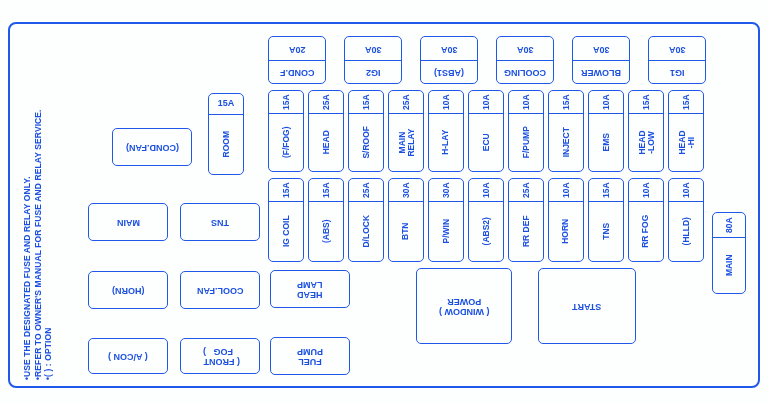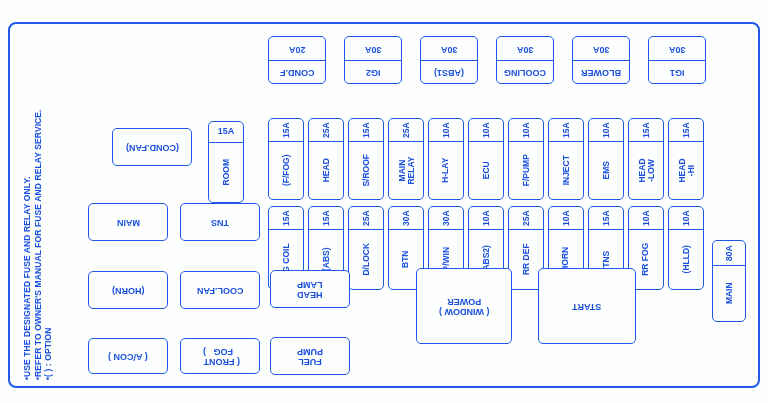--- a/index.html
+++ b/index.html
@@ -11,21 +11,21 @@
           font-size:8.5px; font-weight:bold; line-height:10.5px; white-space:nowrap; letter-spacing:0.1px; }
   .note div { height:10.5px; }
   .box { position:absolute; border:1.8px solid #2058ea; border-radius:5px; box-sizing:border-box;
          display:flex; align-items:center; justify-content:center; background:#fdfefe; }
   .flip { transform:rotate(180deg); }
   .lbl { font-size:9px; font-weight:bold; text-align:center; line-height:9.5px; white-space:pre; }
   .relay { flex-direction:column; }
   .relay .amp, .relay .nm { width:100%; display:flex; align-items:center; justify-content:center; }
   .relay .amp { height:50%; border-bottom:1.5px solid #2058ea; }
   .relay .nm { height:50%; }
-  .fuse { flex-direction:column;margin-top:28px; }
+  .fuse { flex-direction:column; }
   .fuse .amp { height:22px; width:100%; border-bottom:1.5px solid #2058ea; display:flex; align-items:center; justify-content:center; }
   .fuse .nm { flex:1; width:100%; display:flex; align-items:center; justify-content:center; }
   .vert { transform:rotate(-90deg); font-size:8.5px; font-weight:bold; white-space:pre; line-height:8.5px; text-align:center; }
 </style>
 </head>
 <body>
 
 <div class="frame"></div>
 
 <div class="note">

